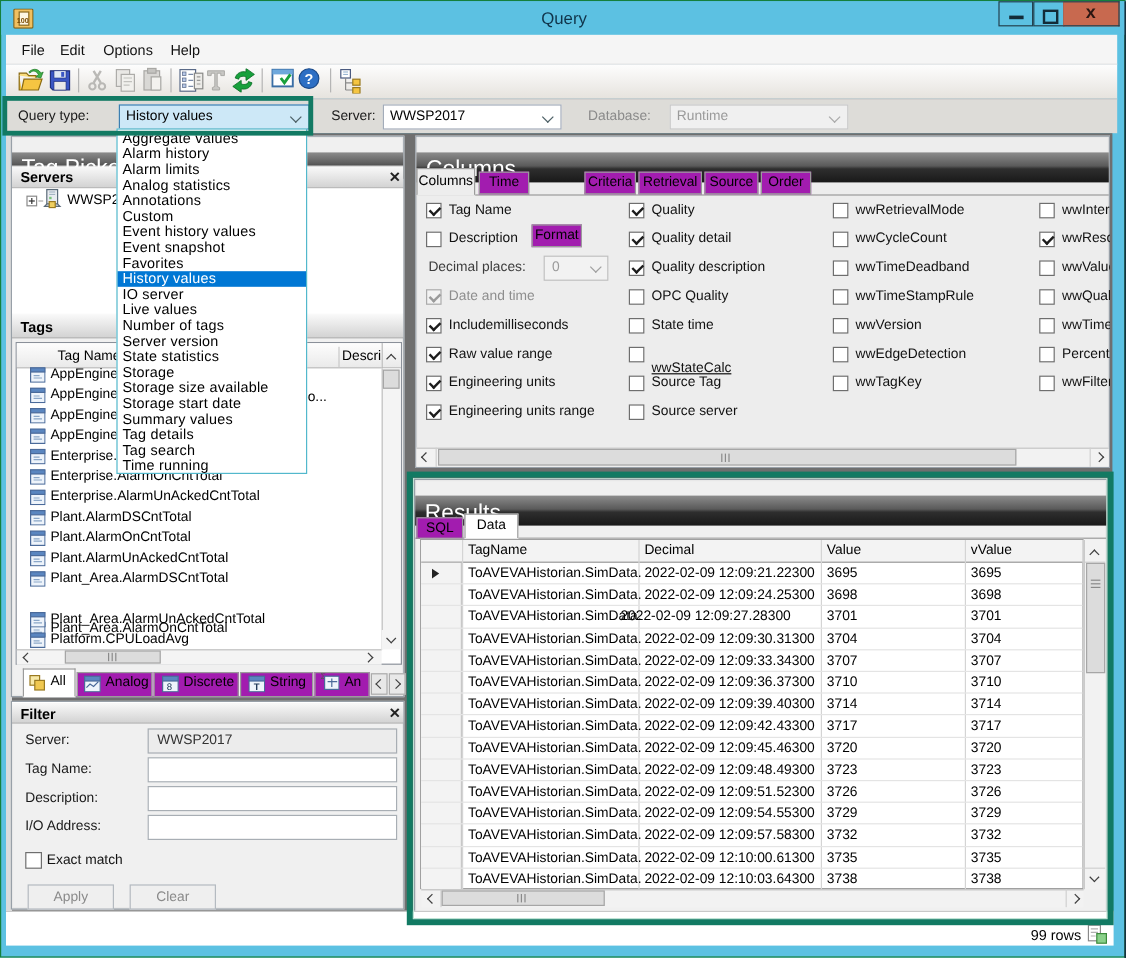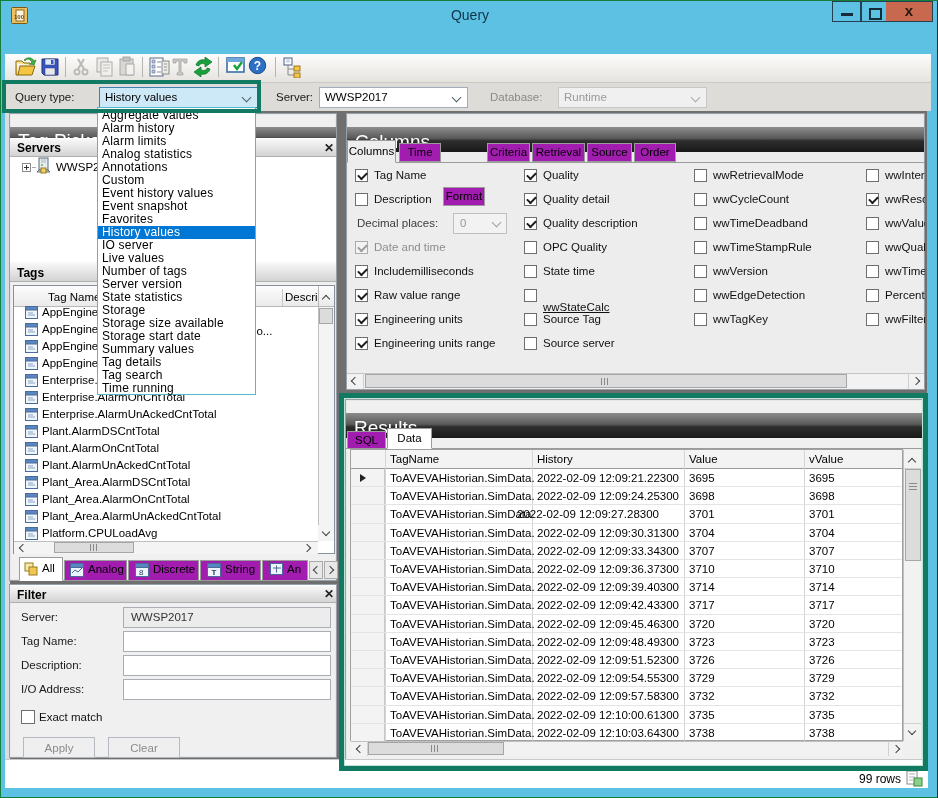--- a/index.html
+++ b/index.html
@@ -59,20 +59,26 @@
     <div id="tname">Query</div>
     <svg id="ticon" viewBox="0 0 17 17">
         <rect x="0.5" y="0.5" width="16" height="16" rx="1" fill="#f0c060" stroke="#7a5a10"></rect>
         <rect x="5" y="3" width="8" height="11" fill="#fdf6e3" stroke="#8a6a20"></rect>
         <text x="3" y="12" font-size="6" font-weight="bold" fill="#7a4a00">100</text>
       </svg>
     <div id="bmin" class="wbtn"></div>
     <div id="bmax" class="wbtn"></div>
     <div id="bcls" class="wbtn"></div>
   </div>
+  <div id="menu">
+    <span style="left:13px;">File</span>
+    <span style="left:45px;">Edit</span>
+    <span style="left:81px;">Options</span>
+    <span style="left:137px;">Help</span>
+  </div>
   <div id="tbar">
     <svg class="abs" style="left:9px;top:2px;" width="24" height="23" viewBox="0 0 24 23">
       <path d="M2 7 L2 19 L18 19 L21 10 L6 10 L4 19" fill="#f5c542" stroke="#8a6a10"></path>
       <path d="M2 7 L2 5 L8 5 L10 7 L16 7 L16 9" fill="#fadd7d" stroke="#8a6a10"></path>
       <path d="M10 4 C14 0 19 2 20 5 L22 4 L20 9 L16 8 L18 6 C16 3 13 2 11 5 Z" fill="#3faf46" stroke="#1d7a24" stroke-width="0.6"></path>
     </svg>
     <svg class="abs" style="left:36px;top:4px;" width="18" height="18" viewBox="0 0 18 18">
       <path d="M1 1 L17 1 L17 17 L3 17 L1 15 Z" fill="#3a56c4" stroke="#20307a"></path>
       <rect x="4" y="1" width="10" height="6" fill="#dfe8f5" stroke="#20307a" stroke-width="0.5"></rect>
       <rect x="4" y="10" width="10" height="7" fill="#e8e8e8" stroke="#20307a" stroke-width="0.5"></rect>
@@ -266,21 +272,21 @@
       <span>Plant_Area.AlarmDSCntTotal</span>
     </div>
 <div class="trow" style="top:457px;">
       <svg class="tico" viewBox="0 0 13 13">
         <rect x="0.5" y="0.5" width="12" height="12" fill="#eef4fb" stroke="#4a6a9a"></rect>
         <rect x="0.5" y="0.5" width="12" height="3.5" fill="#5a86c0" stroke="#4a6a9a"></rect>
         <path d="M3 9 h7 M3 7 h5" stroke="#8aa6c8" stroke-width="1"></path>
       </svg>
       <span>Plant.AlarmUnAckedCntTotal</span>
     </div>
-<div class="trow" style="top:491px;text-align:right;">
+<div class="trow" style="top:516px;text-align:right;">
       <svg class="tico" viewBox="0 0 13 13">
         <rect x="0.5" y="0.5" width="12" height="12" fill="#eef4fb" stroke="#4a6a9a"></rect>
         <rect x="0.5" y="0.5" width="12" height="3.5" fill="#5a86c0" stroke="#4a6a9a"></rect>
         <path d="M3 9 h7 M3 7 h5" stroke="#8aa6c8" stroke-width="1"></path>
       </svg>
       <span>Plant_Area.AlarmOnCntTotal</span>
     </div>
 <div class="trow" style="top:508px;">
       <svg class="tico" viewBox="0 0 13 13">
         <rect x="0.5" y="0.5" width="12" height="12" fill="#eef4fb" stroke="#4a6a9a"></rect>
@@ -446,21 +452,21 @@
       <span style="top:4px;">Results</span>
     </div>
 <div class="abs" style="left:345px;top:447px;width:576px;height:1px;background:#9b9b9b;"></div>
 <div class="tab" style="left:346px;top:430px;width:39px;height:18px;padding-top:2px;">SQL</div>
 <div class="tab sel" style="left:386px;top:427px;width:45px;height:21px;padding-top:3px;border-bottom:1px solid #fff;background:#fff;">Data</div>
 <div class="abs" style="left:349px;top:448px;width:553px;height:292px;background:#fff;border:1px solid #a0a0a0;"></div>
 <div class="abs" style="left:350px;top:449px;width:551px;height:19px;background:#f3f3f3;border-bottom:1px solid #9a9a9a;"></div>
 <div class="abs" style="left:384px;top:449px;width:1px;height:291px;background:#d4d4d4;"></div>
 <div class="abs" style="left:389px;top:452px;font-size:11.5px;">TagName</div>
 <div class="abs" style="left:531px;top:449px;width:1px;height:291px;background:#d4d4d4;"></div>
-<div class="abs" style="left:536px;top:452px;font-size:11.5px;">History</div>
+<div class="abs" style="left:536px;top:452px;font-size:11.5px;">Decimal</div>
 <div class="abs" style="left:683px;top:449px;width:1px;height:291px;background:#d4d4d4;"></div>
 <div class="abs" style="left:688px;top:452px;font-size:11.5px;">Value</div>
 <div class="abs" style="left:803px;top:449px;width:1px;height:291px;background:#d4d4d4;"></div>
 <div class="abs" style="left:808px;top:452px;font-size:11.5px;">vValue</div>
 <div class="abs" style="left:350px;top:468px;width:34px;height:273px;background:#f3f3f3;border-right:1px solid #c8c8c8;"></div>
 <div class="abs" style="left:350px;top:485px;width:551px;height:1px;background:#e4e4e4;"></div>
 <div class="grow" style="left:389px;top:471px;">ToAVEVAHistorian.SimData.</div>
 <div class="grow" style="left:536px;top:471px;">2022-02-09 12:09:21.22300</div>
 <div class="grow" style="left:688px;top:471px;">3695</div>
 <div class="grow" style="left:808px;top:471px;">3695</div>

